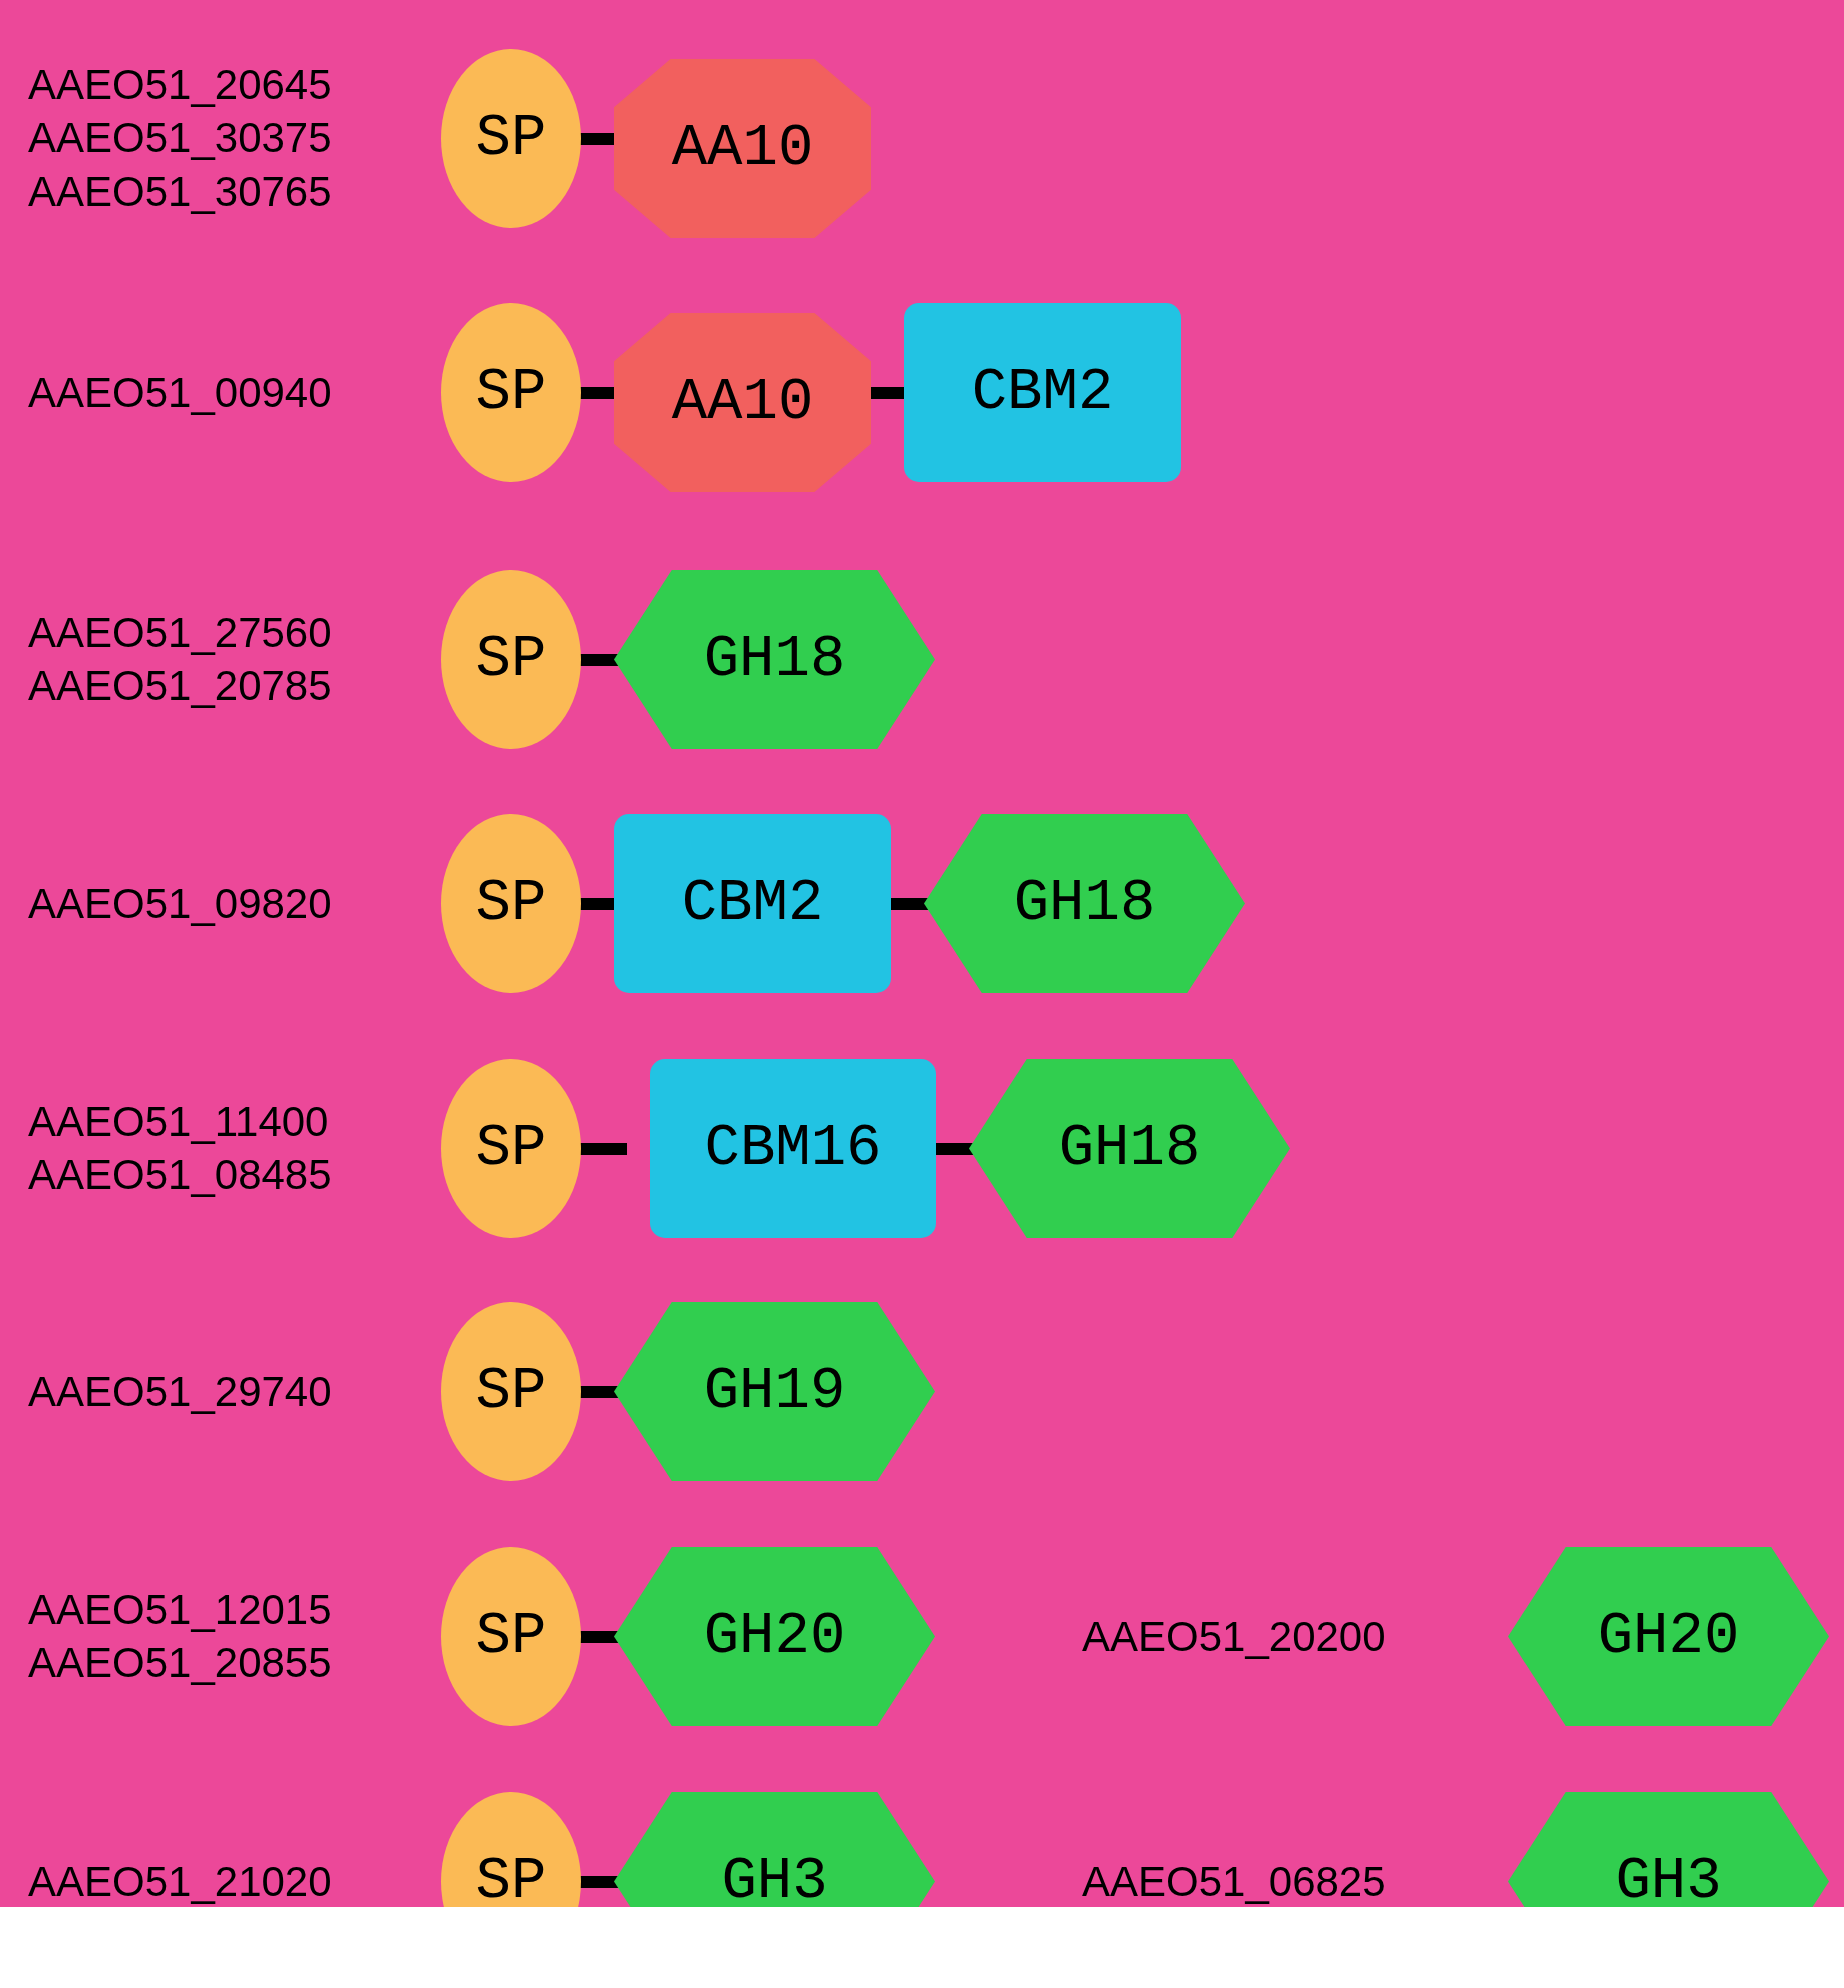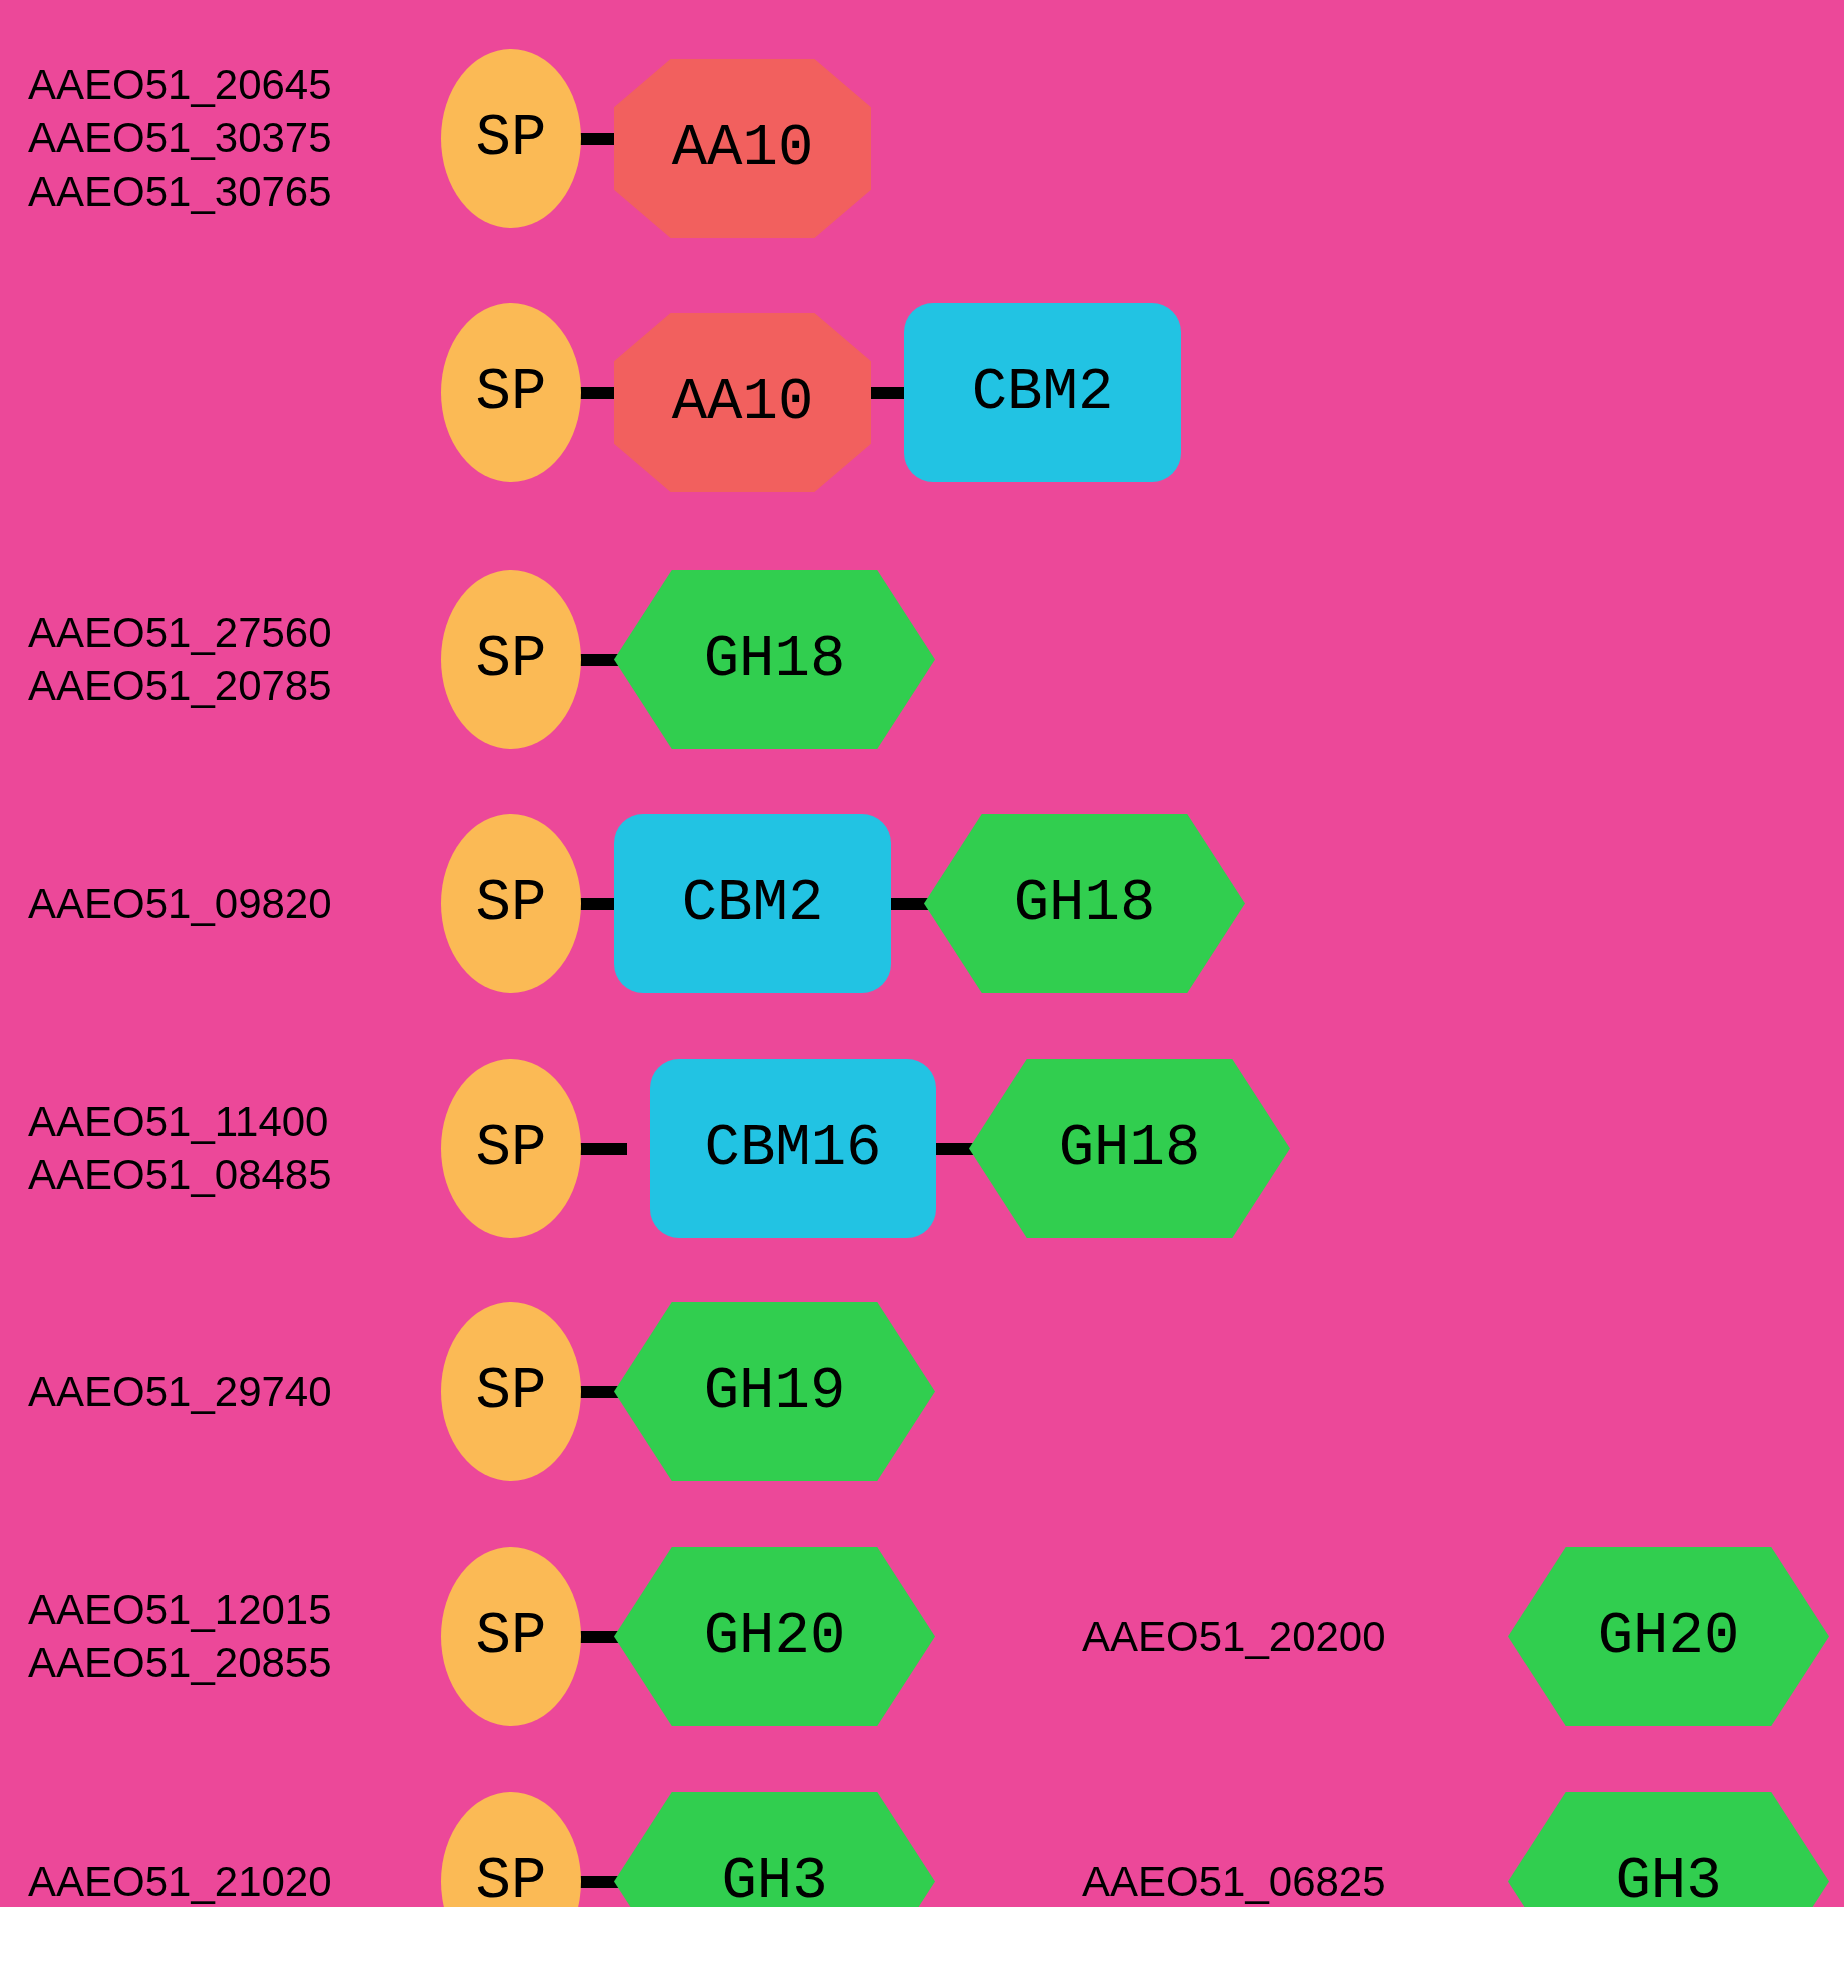--- a/index.html
+++ b/index.html
@@ -28,21 +28,21 @@
     position:relative;z-index:1;
     display:flex;align-items:center;justify-content:center;
     height:179px;
     font-size:59px;
     color:#000;
     flex:0 0 auto;
     font-family:Liberation Mono, monospace;
   }
   .sp{width:140px;border-radius:50%;}
   .oct{width:257px;clip-path:polygon(22% 0,78% 0,100% 27%,100% 73%,78% 100%,22% 100%,0 73%,0 27%);margin-top:20px;}
-  .pill{width:277px;border-radius:29px;}
+  .pill{width:277px;border-radius:15px;}
   .pill.wide{width:286px;margin-left:36px;}
   .hex{width:321px;clip-path:polygon(18% 0,82% 0,100% 50%,82% 100%,18% 100%,0 50%);text-align:center;}
   .link{
     position:relative;z-index:0;
     width:59px;height:12px;
     margin:0 -13px;
     flex:0 0 auto;
   }
   
   .genes-extra{
@@ -70,20 +70,23 @@
           <span>SP</span>
         </div>
       <div class="link" style="background: rgb(0, 0, 0);"></div>
       <div class="shape oct" style="background: rgb(242, 96, 94);">
           <span>AA10</span>
         </div>
     </div>
   </div>
 
   <div class="row" style="top:302px">
+    <div class="genes">
+      <div class="gene">AAEO51_00940</div>
+    </div>
     <div class="shapes">
       <div class="shape sp" style="background: rgb(251, 186, 85);">
           <span>SP</span>
         </div>
       <div class="link" style="background: rgb(0, 0, 0);"></div>
       <div class="shape oct" style="background: rgb(242, 96, 94);">
           <span>AA10</span>
         </div>
       <div class="link" style="background: rgb(0, 0, 0);"></div>
       <div class="shape pill" style="background: rgb(34, 195, 227);">

